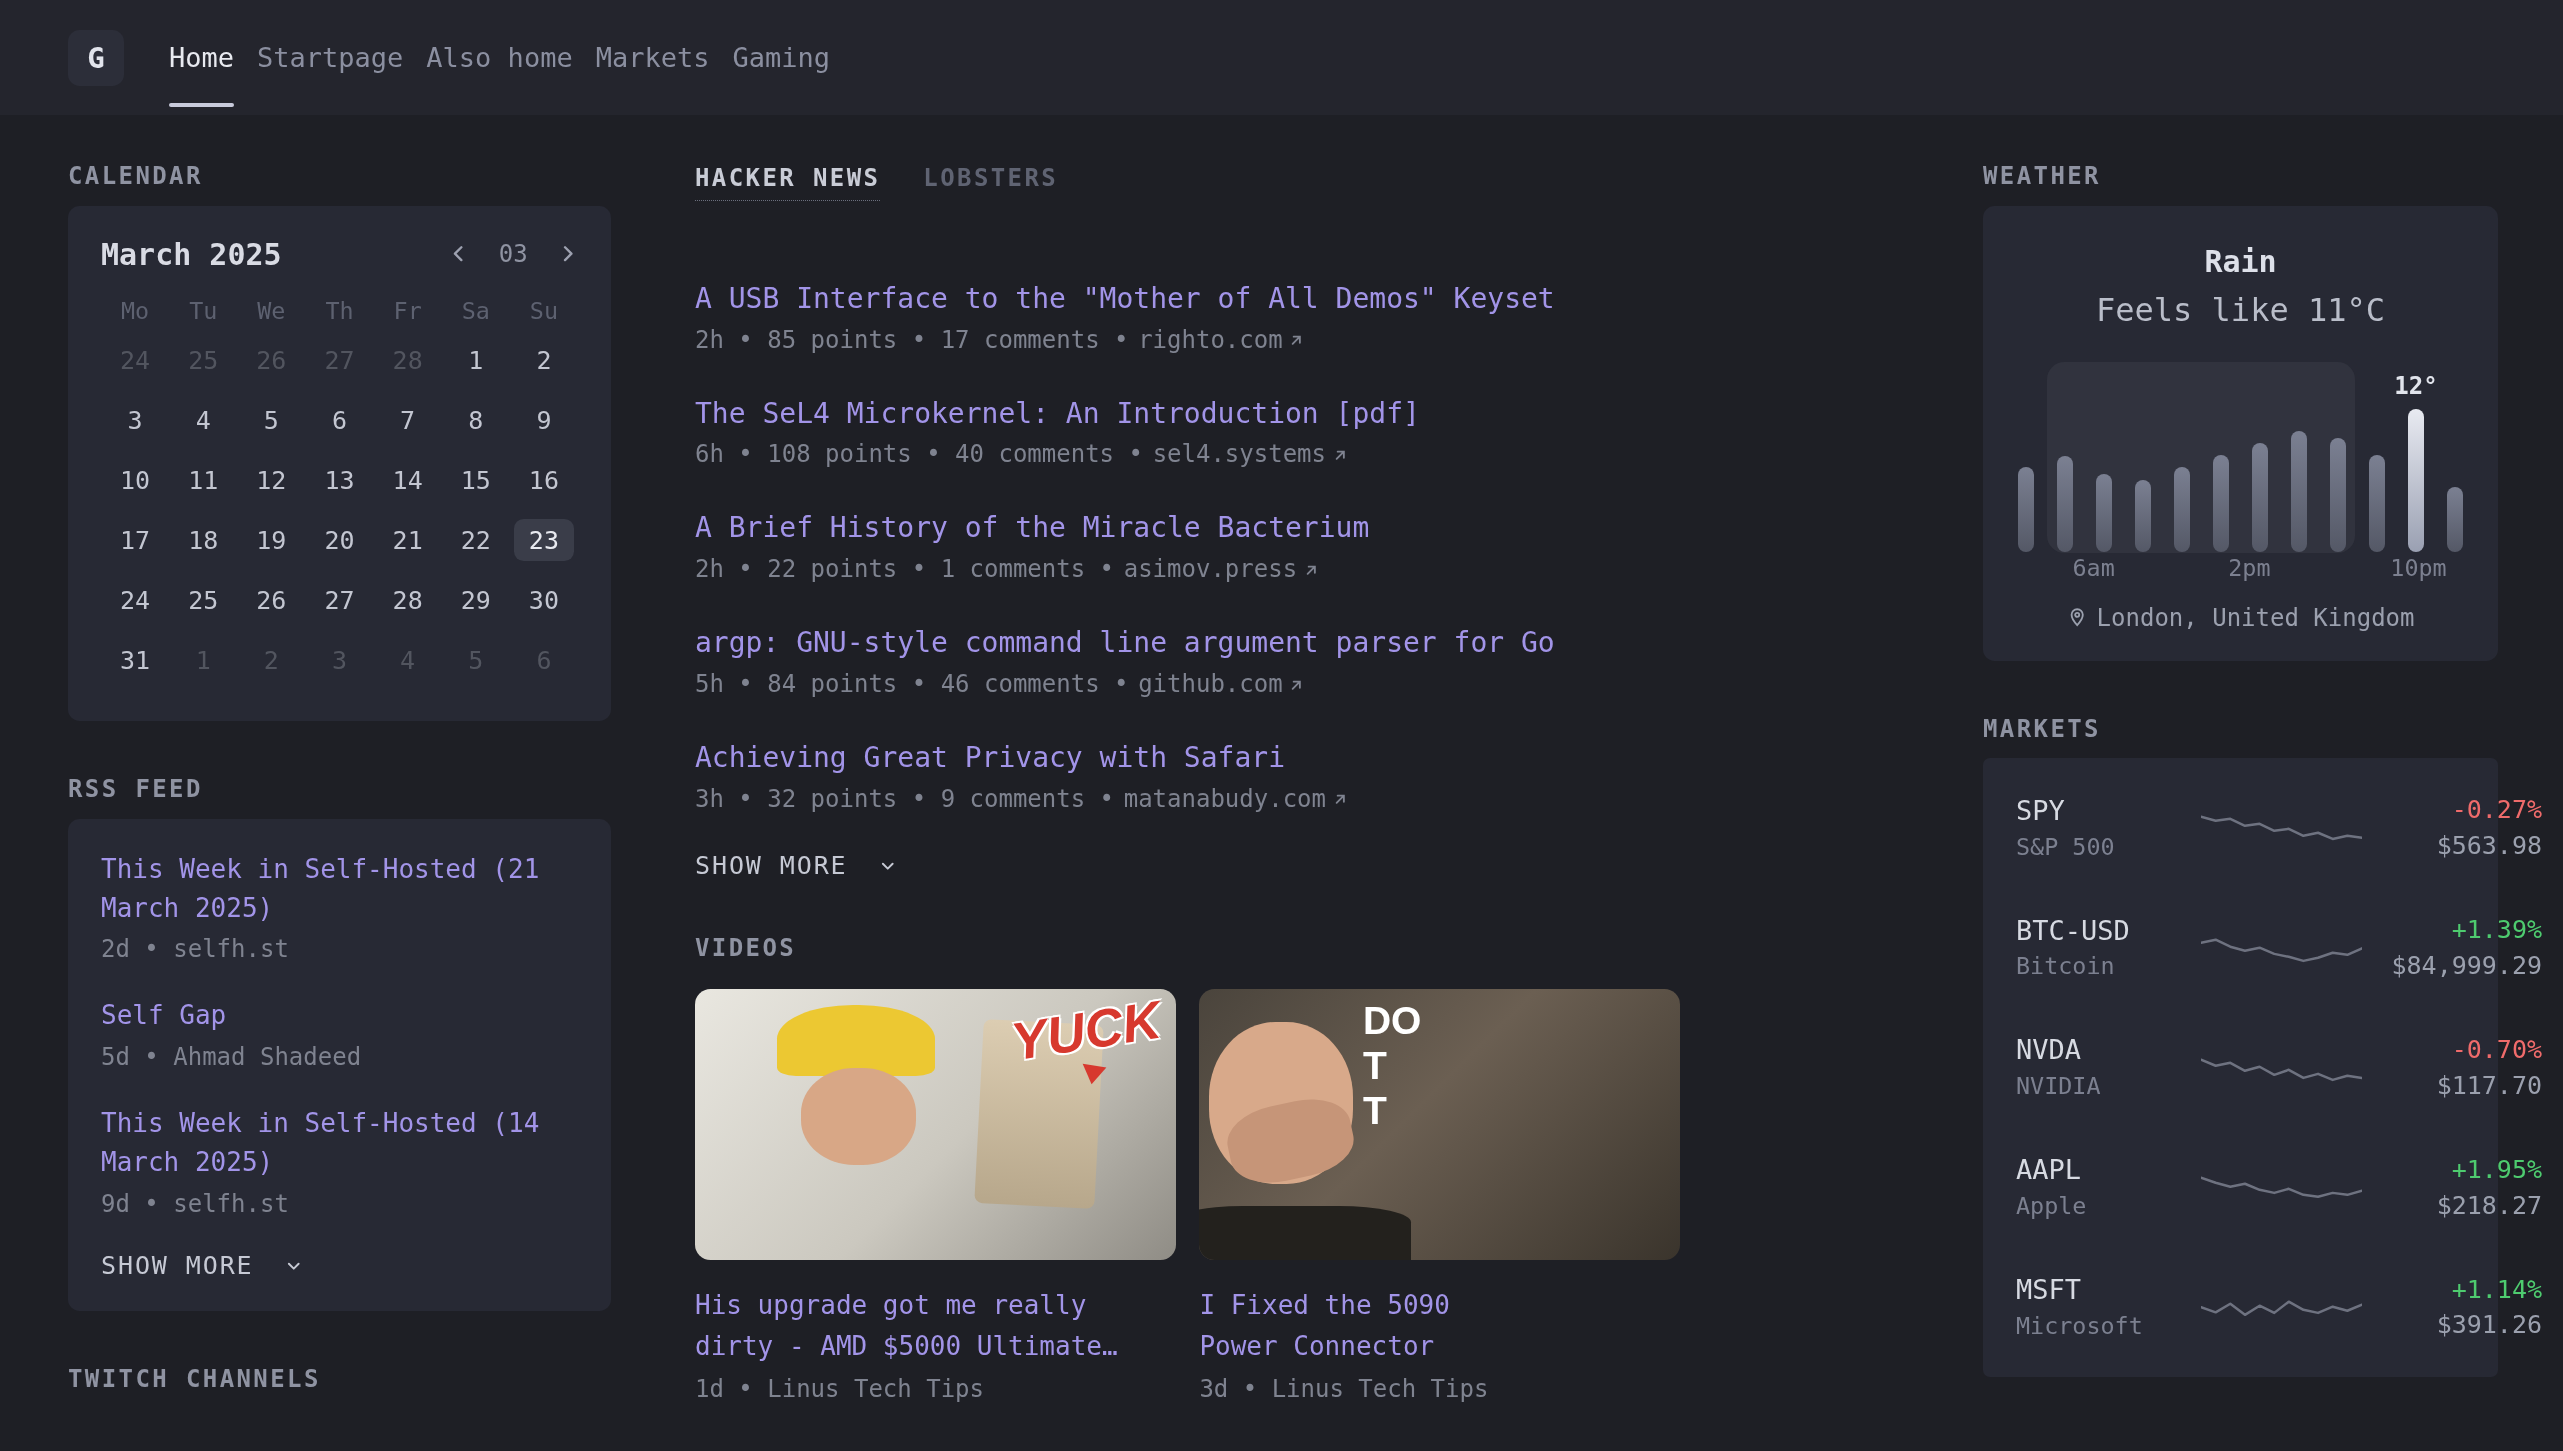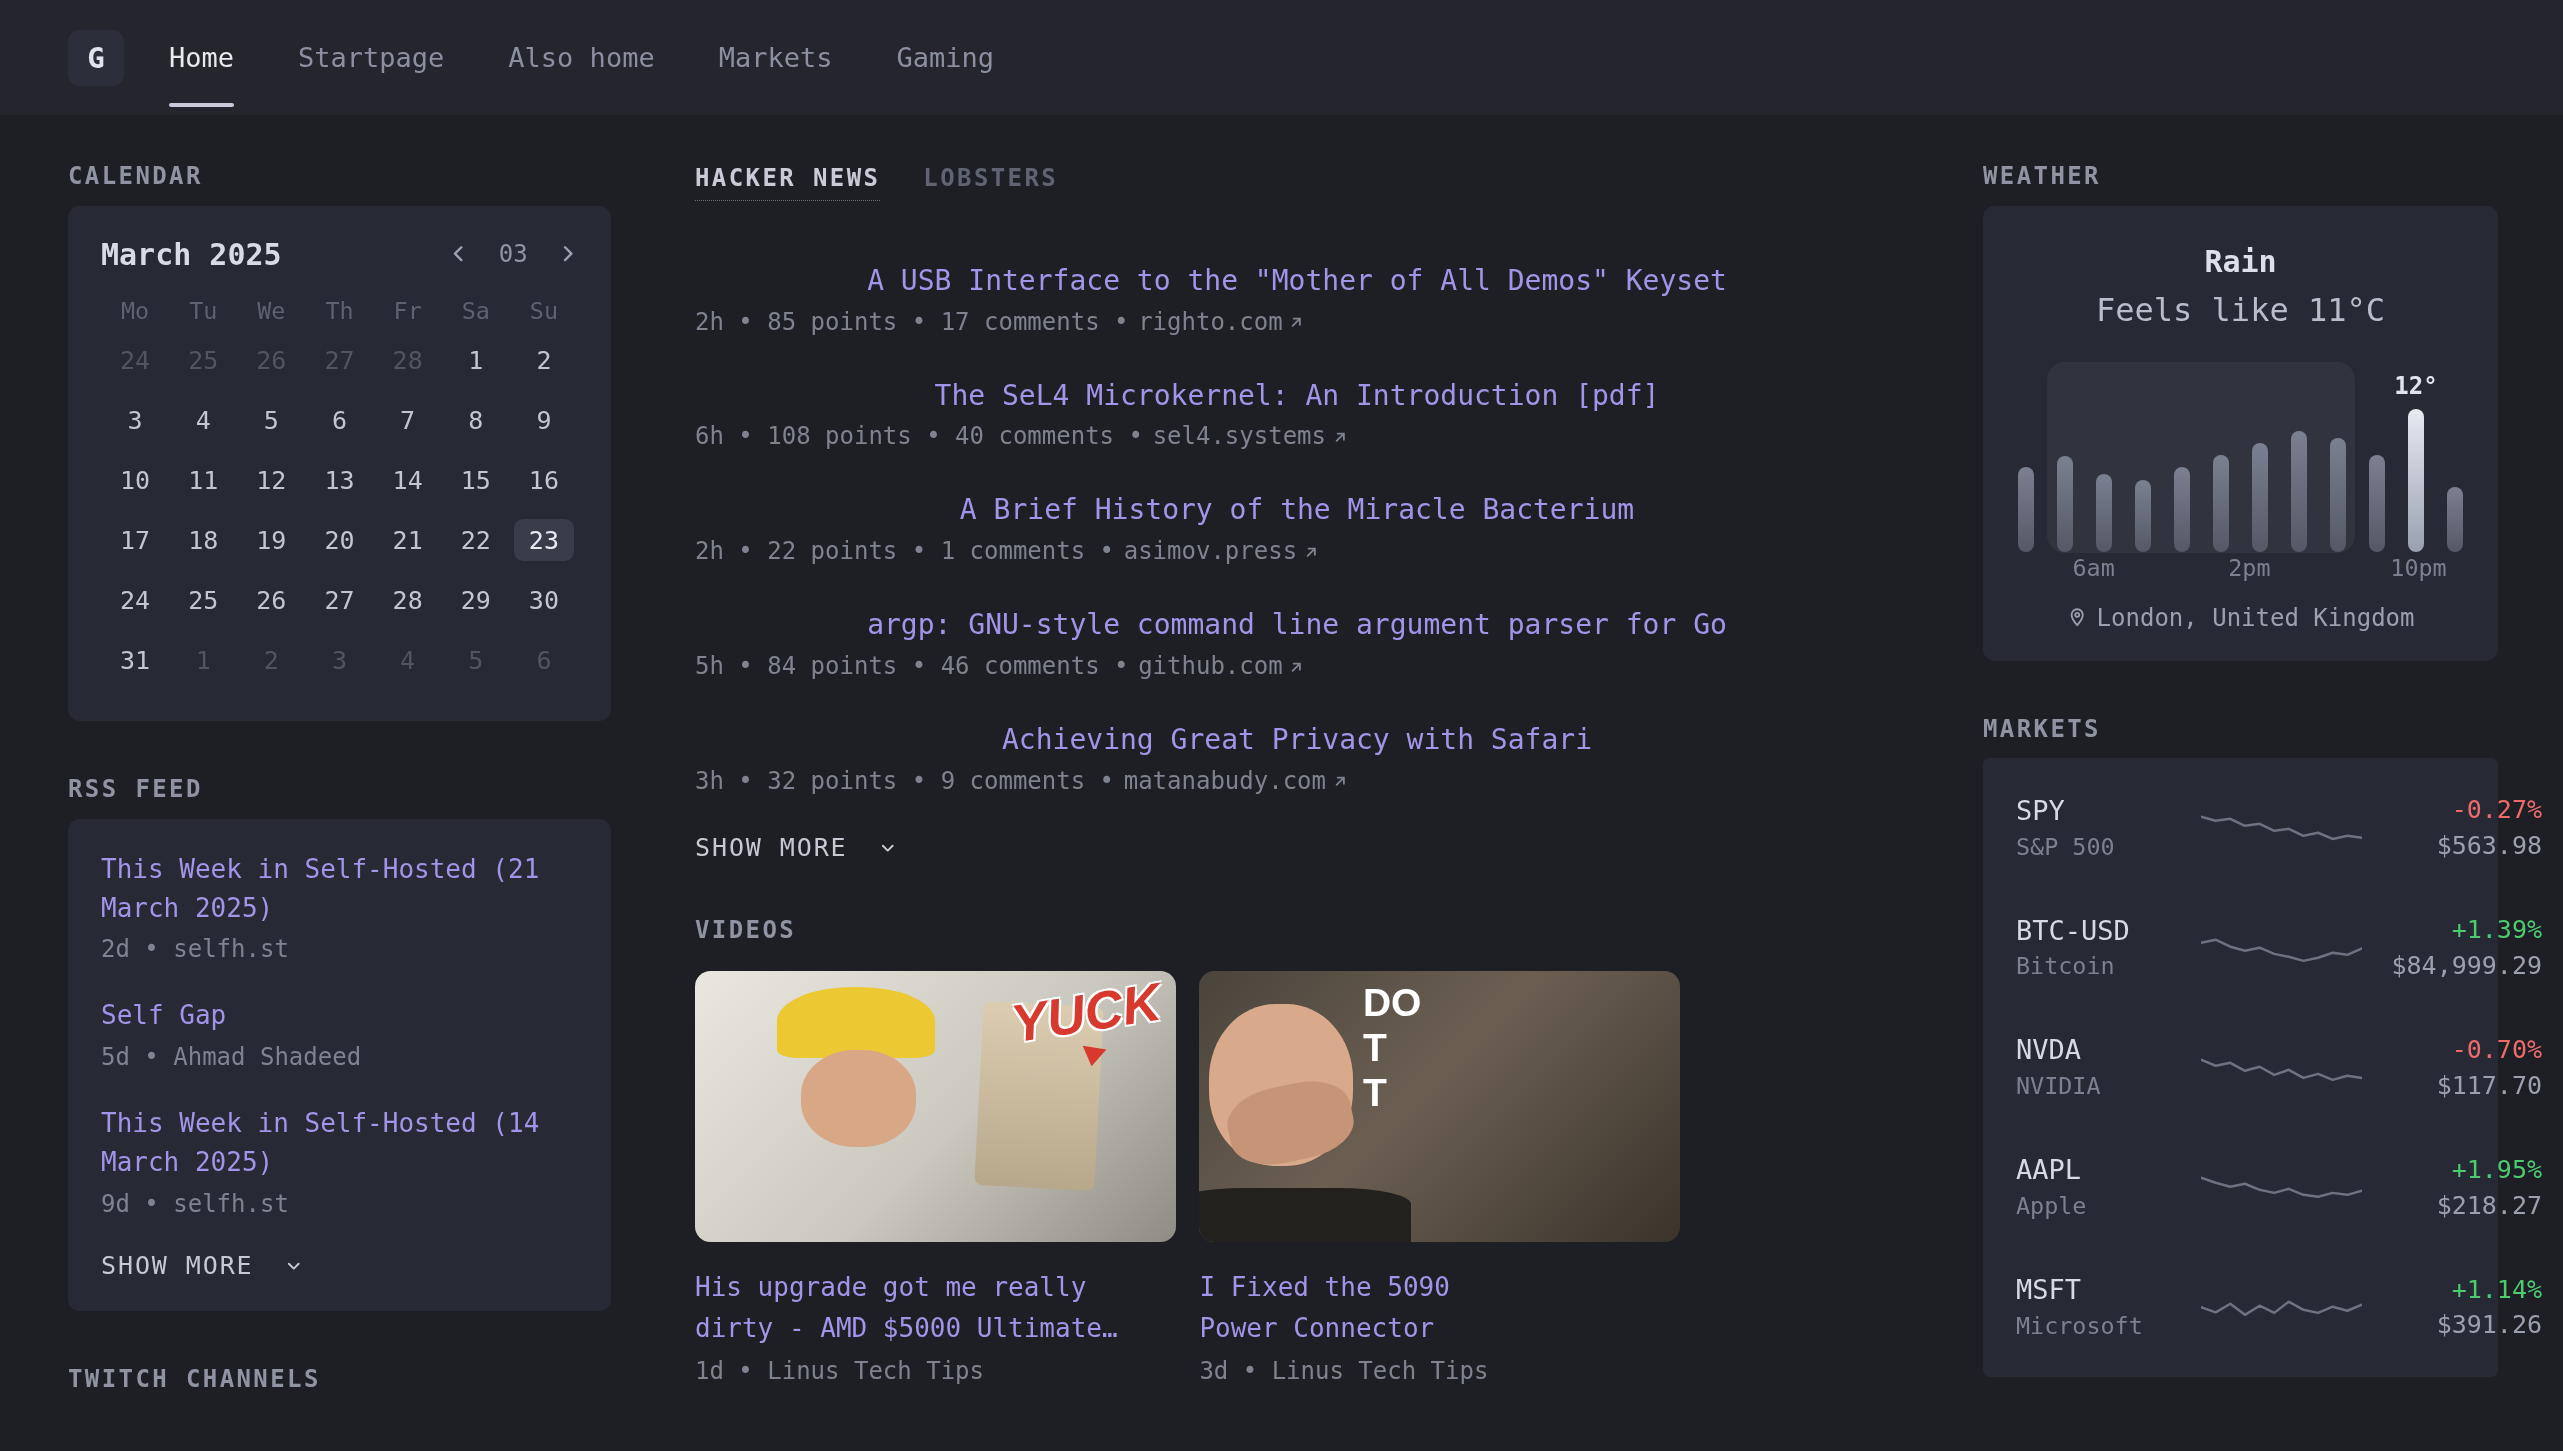--- a/index.html
+++ b/index.html
@@ -9,21 +9,21 @@
     font-family:"DejaVu Sans Mono","Liberation Mono",monospace;
     color:#d0d2da;
   }
   a { text-decoration:none; cursor:pointer; }
   button { background:none; border:none; font:inherit; color:inherit; cursor:pointer; }
 
   
   .topbar { height:115px; background:#24252d; display:flex; align-items:center; padding:0 68px; }
   .logo { width:56px; height:56px; border-radius:11.7px; background:#2c2e39; color:#e2e4ec;
           display:flex; align-items:center; justify-content:center; font-size:29px; font-weight:700; }
-  .nav-tabs { display:flex; align-items:stretch; margin-left:45px; gap:64px; height:100%; }
+  .nav-tabs { display:flex; align-items:stretch; margin-left:45px; gap:23px; height:100%; }
   .nav-tab { display:flex; align-items:center; position:relative; font-size:27px; color:#8b8fa0; }
   .nav-tab.active { color:#e8eaf0; }
   .nav-tab.active::after { content:""; position:absolute; left:0; right:0; bottom:7.8px; height:3.9px;
           background:#c9cbdb; border-radius:2.9px; }
 
   
   .main { display:grid; grid-template-columns:543px 1204px 515px; column-gap:84px; padding:47px 68px 0; }
   .widget + .widget { margin-top:54px; }
   .widget-heading { font-size:24px; font-weight:600; letter-spacing:2.4px; color:#8f93a2; margin-bottom:15.6px; }
   .card { background:#272934; border-radius:11.7px; padding:31px 33px; }
@@ -44,21 +44,21 @@
   
   .feed-item { margin-bottom:33px; }
   .feed-title { display:block; font-size:26px; line-height:39px; color:#a294e8; }
   .feed-meta { margin-top:7.8px; font-size:24px; color:#7f8390; }
   .show-more { display:flex; align-items:center; gap:30px; color:#c6c9d4; font-size:25px; letter-spacing:1.9px; margin-top:9.7px; }
 
   
   .news-tabs { display:flex; gap:43px; align-items:flex-start; padding-top:1.9px; }
   .news-tab { font-size:24px; font-weight:600; letter-spacing:2.4px; color:#5f6372; padding-bottom:7.8px; }
   .news-tab.active { color:#c9ccd6; border-bottom:1.9px dotted #6b6f7d; }
-  .news-list { margin-top:58px;text-align:center; }
+  .news-list { margin-top:76px; }
   .news-item { margin-bottom:33px; }
   .news-title { display:block; font-size:28px; line-height:43px; color:#a294e8; }
   .news-meta { margin-top:1.9px; font-size:24px; line-height:37px; color:#7f8390; display:flex; align-items:center; gap:9.7px; }
   .news-source { color:#7f8390; display:inline-flex; align-items:center; gap:5.8px; }
 
   
   .videos-widget-heading { margin-top:62px; }
   .videos-row { display:flex; gap:23.4px; overflow:hidden; margin-top:27px; }
   .video-card { flex:0 0 481px; width:481px; }
   .thumb { position:relative; width:481px; height:271px; border-radius:15.6px; overflow:hidden; cursor:pointer; }

